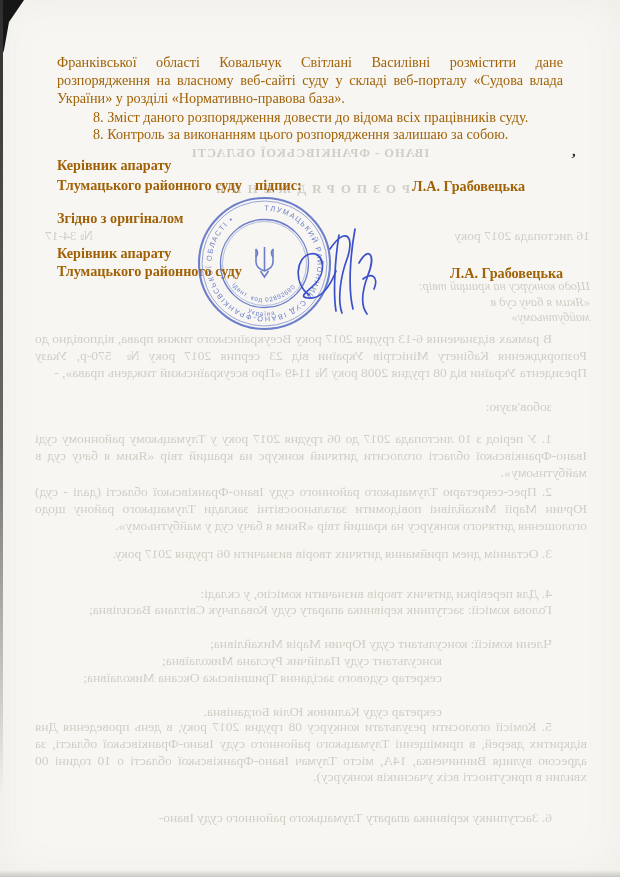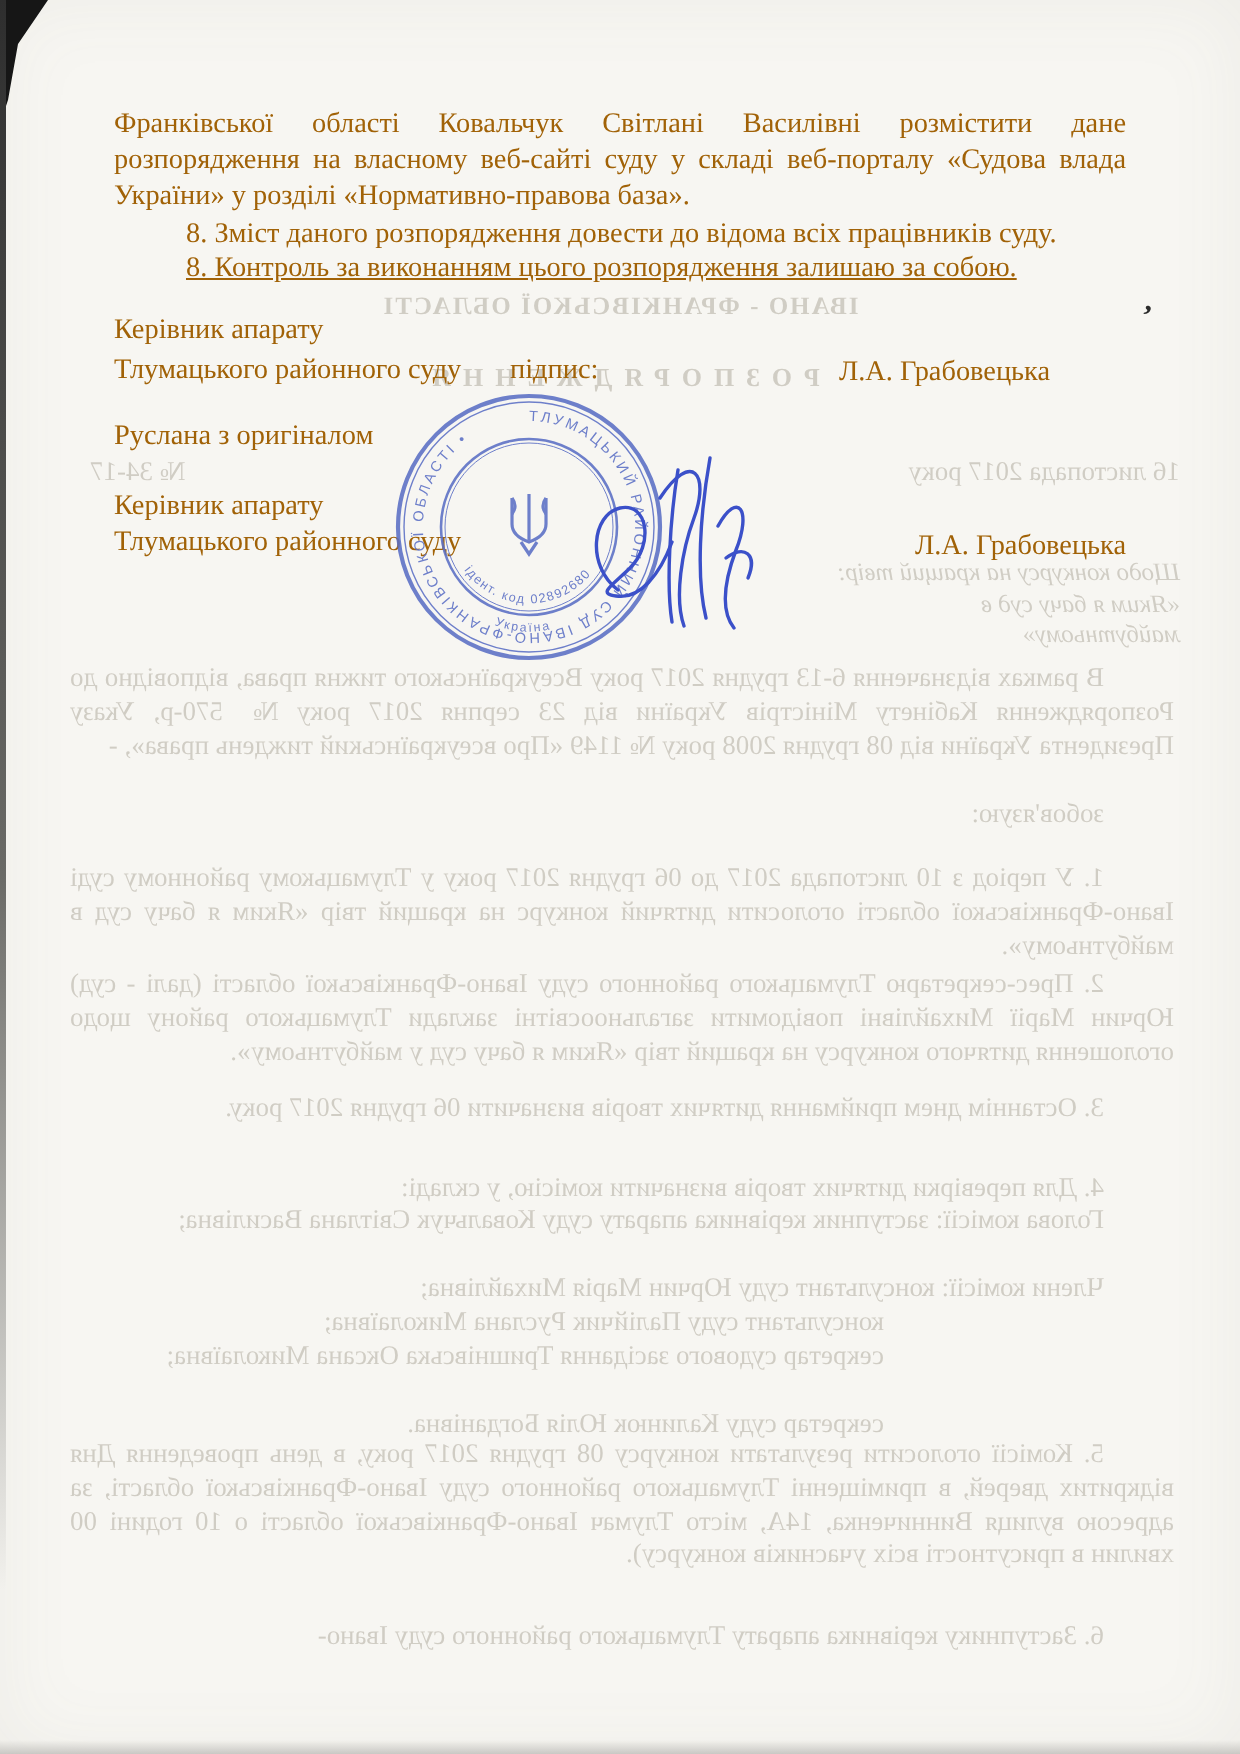--- a/index.html
+++ b/index.html
@@ -60,22 +60,22 @@
   .bleed .b-m2{top:653px;left:178px;}
   .bleed .b-m3{top:670px;left:178px;width:407px;}
   .bleed .b-m4{top:704px;left:178px;}
   .bleed .b-item5{top:719px;}
   .bleed .b-item6{top:810px;left:33px;text-indent:35px;}
   
   .front{position:absolute;inset:0;color:#a16207;font-size:14.2px;line-height:17.8px;}
   .para-top{position:absolute;left:57px;top:54px;width:506px;text-align:justify;}
   .num-item{position:absolute;left:57px;width:506px;text-indent:36px;}
   .item7{top:109px;}
-  .item8{top:126px;text-decoration:underline;}
-  .bold{font-weight:normal;}
+  .item8{top:126px;}
+  .bold{font-weight:bold;}
   .sig1-l1{position:absolute;left:57px;top:157px;}
   .sig1-row{position:absolute;left:57px;top:177px;width:506px;}
   .sig1-row .podpys{position:absolute;left:198px;top:0;}
   .sig1-row .name{position:absolute;right:38px;top:1px;}
   .certline{position:absolute;left:57px;top:210px;}
   .sig2-l1{position:absolute;left:57px;top:245px;}
   .sig2-row{position:absolute;left:57px;top:263px;width:506px;}
   .sig2-row .name{position:absolute;right:0px;top:2px;}
   
   .stamp{position:absolute;left:196px;top:195px;width:137px;height:137px;opacity:0.88;}
@@ -112,21 +112,21 @@
     <div class="num-item item7">8. Зміст даного розпорядження довести до відома всіх працівників суду.</div>
     <div class="num-item item8">8. Контроль за виконанням цього розпорядження залишаю за собою.</div>
 
     <div class="sig1-l1 bold">Керівник апарату</div>
     <div class="sig1-row bold">
       <span>Тлумацького районного суду</span>
       <span class="podpys">підпис:</span>
       <span class="name">Л.А. Грабовецька</span>
     </div>
 
-    <div class="certline bold">Руслана з оригіналом</div>
+    <div class="certline bold">Згідно з оригіналом</div>
 
     <div class="sig2-l1 bold">Керівник апарату</div>
     <div class="sig2-row bold">
       <span>Тлумацького районного суду</span>
       <span class="name">Л.А. Грабовецька</span>
     </div>
   </div>
 
   <div class="stamp">
     <svg viewBox="0 0 137 137" width="137" height="137">

